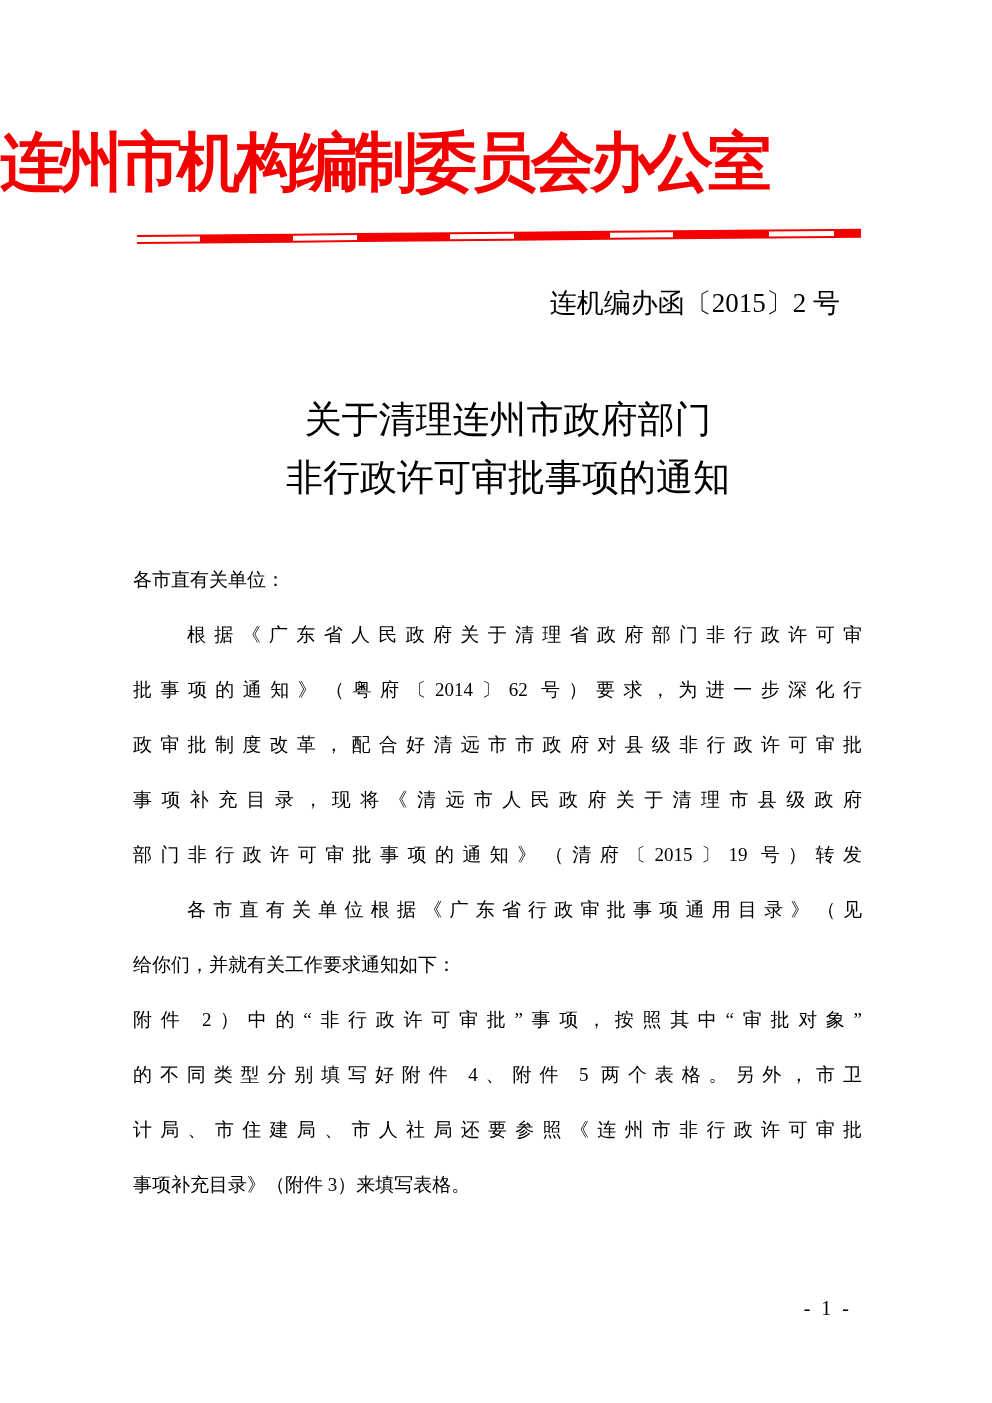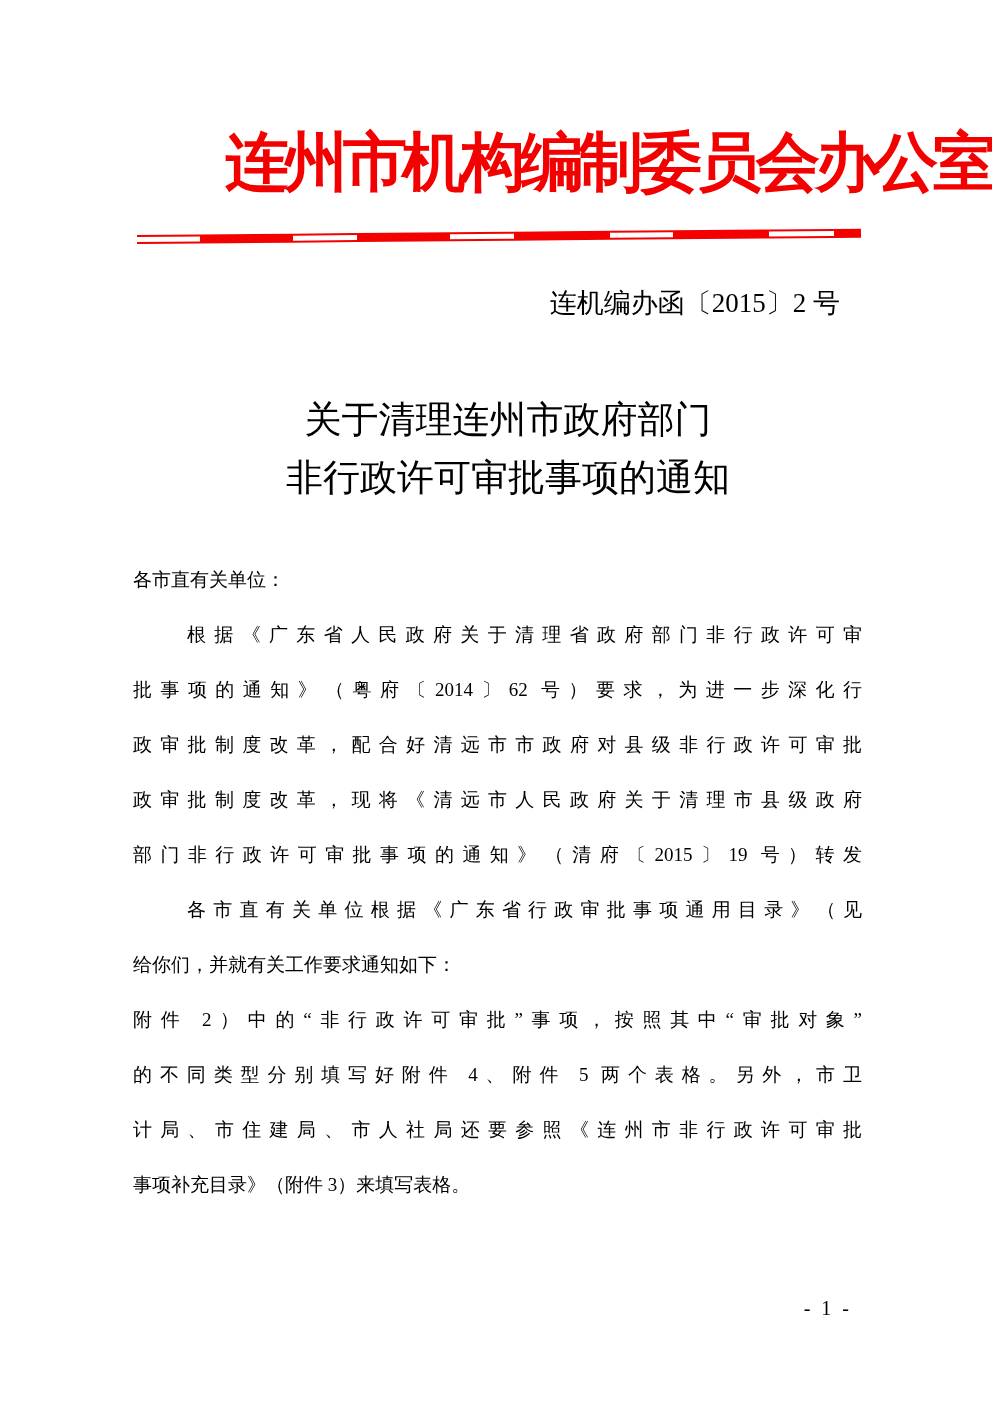--- a/index.html
+++ b/index.html
@@ -15,21 +15,21 @@
     overflow: hidden;
     font-family: "Liberation Serif", "DejaVu Serif", serif;
     color: #000000;
   }
   
   .letterhead {
     position: absolute;
     top: 120px;
     left: 0;
     width: 100%;
-    text-align: right;
+    text-align: left;
     font-size: 64px;
     line-height: 86px;
     font-weight: bold;
     letter-spacing: -5px;
     color: #f30000;
     white-space: nowrap;
   }
   
   .rule {
     position: absolute;
@@ -128,21 +128,21 @@
   <div class="doc-title">
     <div>关于清理连州市政府部门</div>
     <div>非行政许可审批事项的通知</div>
   </div>
 
   <div class="body-block">
     <div class="ln">各市直有关单位：</div>
     <div class="ln j ind">根据《广东省人民政府关于清理省政府部门非行政许可审</div>
     <div class="ln j">批事项的通知》（粤府〔2014〕62 号）要求，为进一步深化行</div>
     <div class="ln j">政审批制度改革，配合好清远市市政府对县级非行政许可审批</div>
-    <div class="ln j">政审批制度改革，现将《清远市人民政府关于清理市县级政府</div>
+    <div class="ln j">事项补充目录，现将《清远市人民政府关于清理市县级政府</div>
     <div class="ln j">部门非行政许可审批事项的通知》（清府〔2015〕19 号）转发</div>
     <div class="ln j ind">各市直有关单位根据《广东省行政审批事项通用目录》（见</div>
     <div class="ln">给你们，并就有关工作要求通知如下：</div>
     <div class="ln j">附件 2）中的“非行政许可审批”事项，按照其中“审批对象”</div>
     <div class="ln j">的不同类型分别填写好附件 4、附件 5 两个表格。另外，市卫</div>
     <div class="ln j">计局、市住建局、市人社局还要参照《连州市非行政许可审批</div>
     <div class="ln">事项补充目录》（附件 3）来填写表格。</div>
   </div>
 
   <div class="page-number">- 1 -</div>

